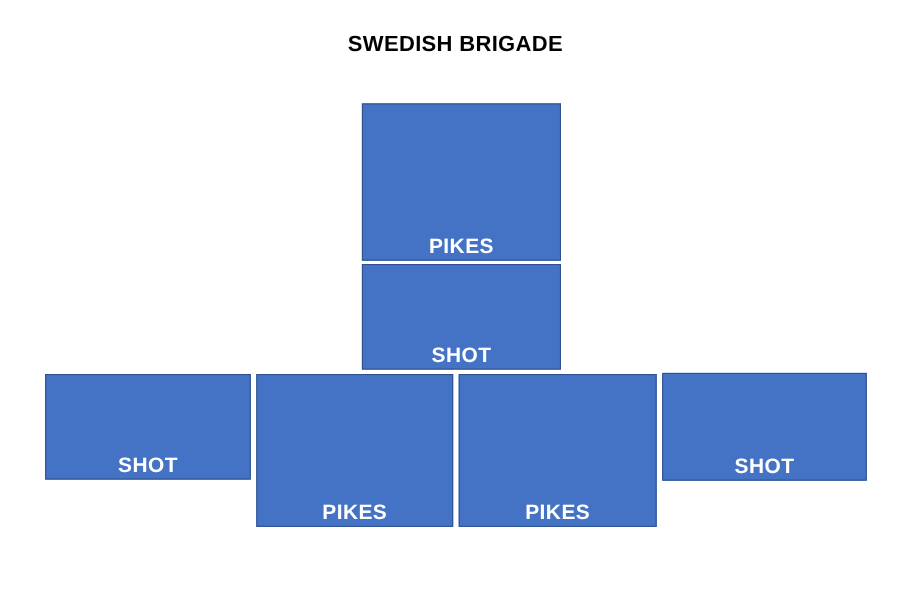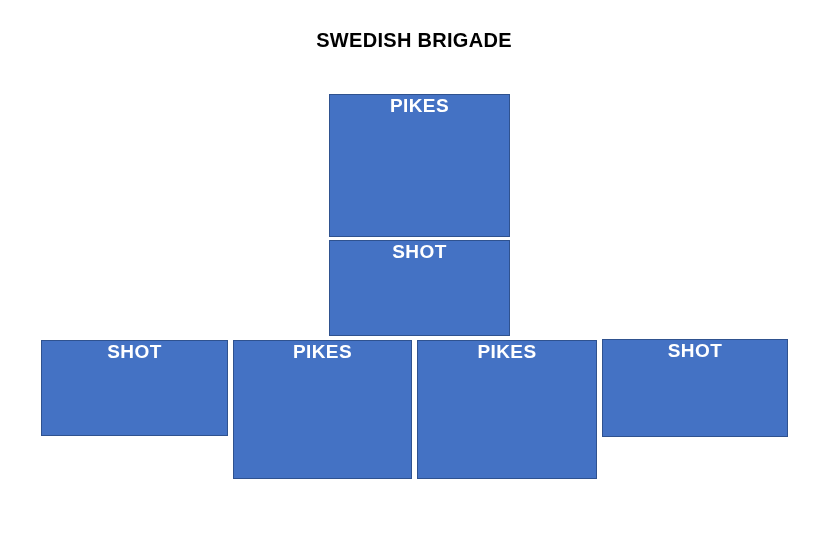--- a/index.html
+++ b/index.html
@@ -26,21 +26,21 @@
     letter-spacing: 0.3px;
     color: var(--title-text, #000000);
     white-space: nowrap;
   }
   .unit {
     position: absolute;
     box-sizing: border-box;
     background: var(--unit-fill, #4472C4);
     border: 1.5px solid var(--unit-border, #2F528F);
     display: flex;
-    align-items: flex-start;
+    align-items: flex-end;
     justify-content: center;
   }
   .unit .unit-label {
     color: var(--label-text, #ffffff);
     font-size: 19px;
     font-weight: bold;
     letter-spacing: 0.4px;
     white-space: nowrap;
   }
   

